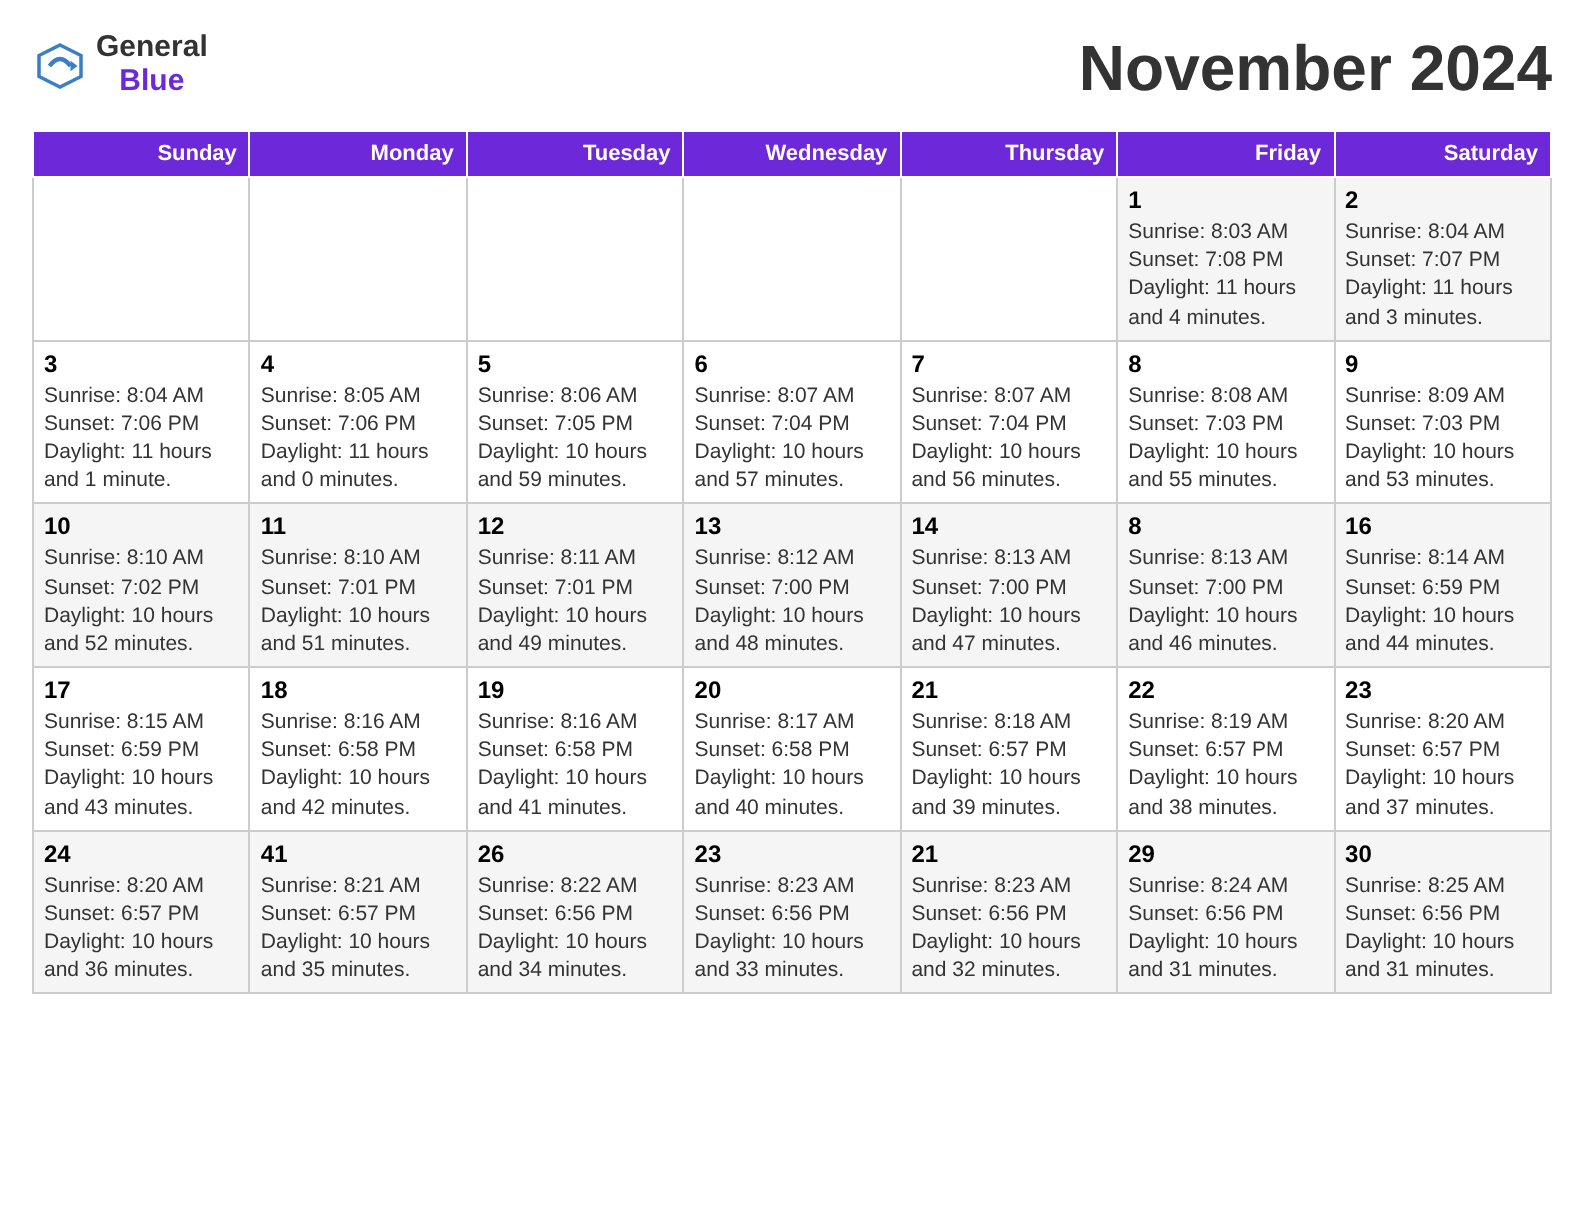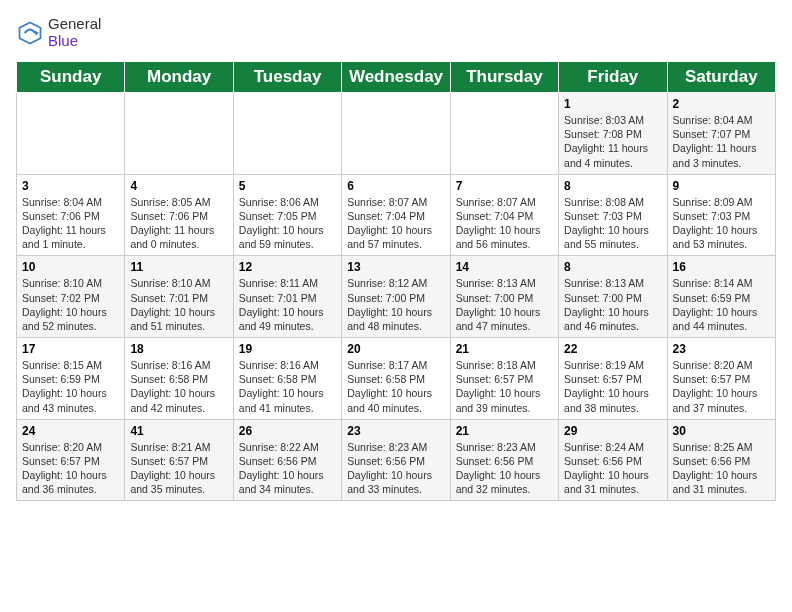--- a/index.html
+++ b/index.html
@@ -18,22 +18,23 @@
     }
     .logo {
       display: flex;
       align-items: center;
       gap: 4px;
     }
     .logo-text {
       display: flex;
       flex-direction: column;
       font-size: 15px;
-      font-weight: normal;
+      font-weight: bold;
       line-height: 1.1;
+      text-align: center;
     }
     .logo-text span:first-child { color: #333; }
     .logo-text span:last-child { color: #6d28d9; }
     .logo-icon {
       width: 28px;
       height: 28px;
     }
     .title-block {
       text-align: right;
     }
@@ -46,25 +47,25 @@
       font-size: 15px;
       font-weight: normal;
       color: #555;
     }
     table {
       width: 100%;
       border-collapse: collapse;
       font-size: 11px;
     }
     thead tr th {
-      background-color: #15803d;
+      background-color: #6d28d9;
       color: #fff;
-      text-align: center;
+      text-align: right;
       padding: 5px 6px;
-      font-size: 17px;
+      font-size: 11px;
       font-weight: bold;
       border: 1px solid #fff;
     }
     tbody tr td {
       border: 1px solid #ccc;
       vertical-align: top;
       padding: 4px 5px;
       width: calc(100% / 7);
       min-height: 70px;
       background: #fff;
@@ -97,20 +98,21 @@
       <polygon points="16,4 28,10 28,22 16,28 4,22 4,10" fill="none" stroke="#3a7ec8" stroke-width="2"></polygon>
       <path d="M10,16 Q16,8 22,16" fill="none" stroke="#3a7ec8" stroke-width="2.5"></path>
       <polygon points="22,13 26,16 22,19" fill="#3a7ec8"></polygon>
     </svg>
     <div class="logo-text">
       <span>General</span>
       <span>Blue</span>
     </div>
   </div>
   <div class="title-block">
+    <h1>November 2024</h1>
   </div>
 </div>
 
 <table>
   <thead>
     <tr>
     <th>Sunday</th>
         <th>Monday</th>
         <th>Tuesday</th>
         <th>Wednesday</th>

